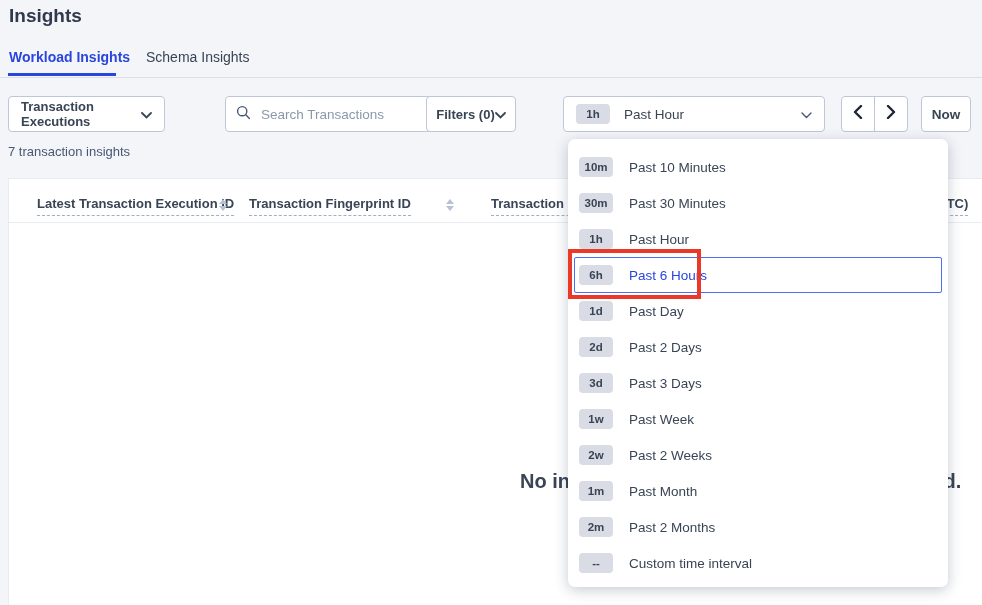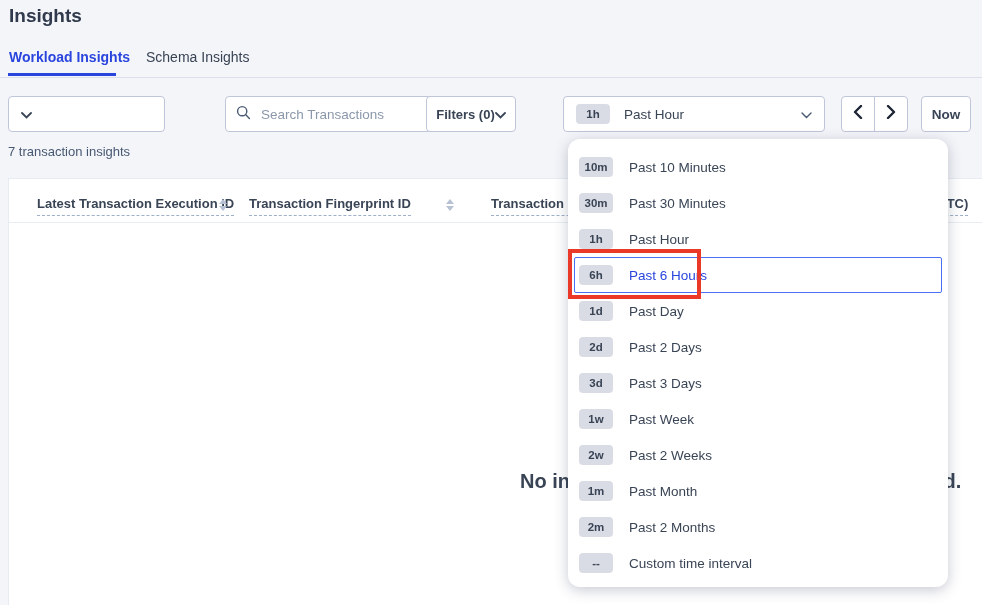--- a/index.html
+++ b/index.html
@@ -49,21 +49,21 @@
   .tri-up{width:0;height:0;border-left:4px solid transparent;border-right:4px solid transparent;
           border-bottom:5px solid #b7c1d4;}
   .tri-down{width:0;height:0;border-left:4px solid transparent;border-right:4px solid transparent;
           border-top:5px solid #b7c1d4;}
   .header-divider{position:absolute;left:0;top:43px;width:974px;height:1px;background:#e9edf3;}
   .empty-msg{position:absolute;left:511px;top:291px;font-size:20px;font-weight:700;color:#394455;
              white-space:nowrap;z-index:1;}
 
   
   .time-dropdown{position:absolute;left:568px;top:139px;width:380px;height:448px;background:#fff;
-        border-radius:12px;box-shadow:0 3px 14px rgba(50,60,90,.28);z-index:5;
+        border-radius:7px;box-shadow:0 3px 14px rgba(50,60,90,.28);z-index:5;
         padding:10px 6px;box-sizing:border-box;}
   .dd-item{height:36px;display:flex;align-items:center;padding:0 8px 0 4px;
         border:1px solid transparent;border-radius:2px;cursor:pointer;box-sizing:border-box;}
   .dd-label{margin-left:16px;font-size:13.5px;color:#394455;}
   .dd-item.focused{border-color:#4c6ef5;}
   .dd-item.focused .dd-label{color:#2945de;}
 
   
   .annotation{position:absolute;left:568px;top:249px;width:133px;height:50px;
         border:4px solid #ea3829;z-index:9;box-sizing:border-box;pointer-events:none;}
@@ -74,20 +74,21 @@
 <div class="app">
 
   <div class="page-title">Insights</div>
 
   <div class="tab tab-active">Workload Insights</div>
   <div class="tab tab-idle">Schema Insights</div>
   <div class="tab-underline"></div>
   <div class="tabs-divider"></div>
 
   <div class="tbtn btn-type">
+    <span>Transaction Executions</span>
     <span>
       <svg width="11" height="7" viewBox="0 0 11 7">
           <path d="M1 1l4.5 4.5L10 1" stroke="#394455" stroke-width="1.8" fill="none" stroke-linecap="round"></path>
         </svg>
     </span>
   </div>
 
   <div class="tbtn search-box">
     <span>
       <svg width="15" height="15" viewBox="0 0 15 15">

